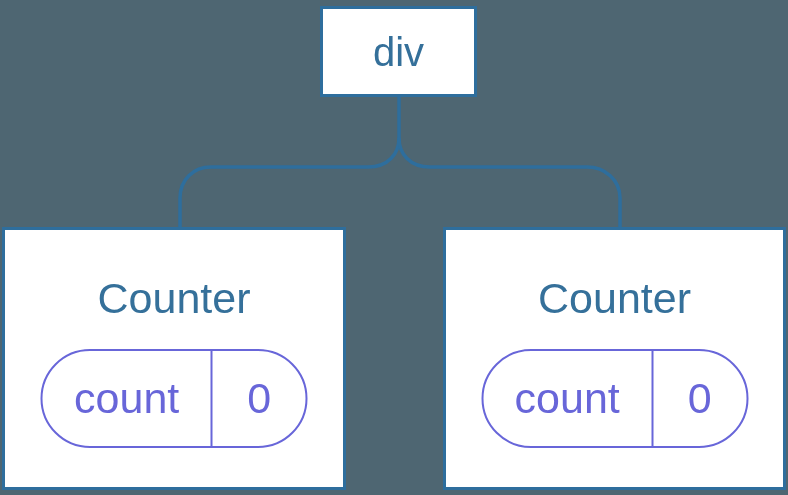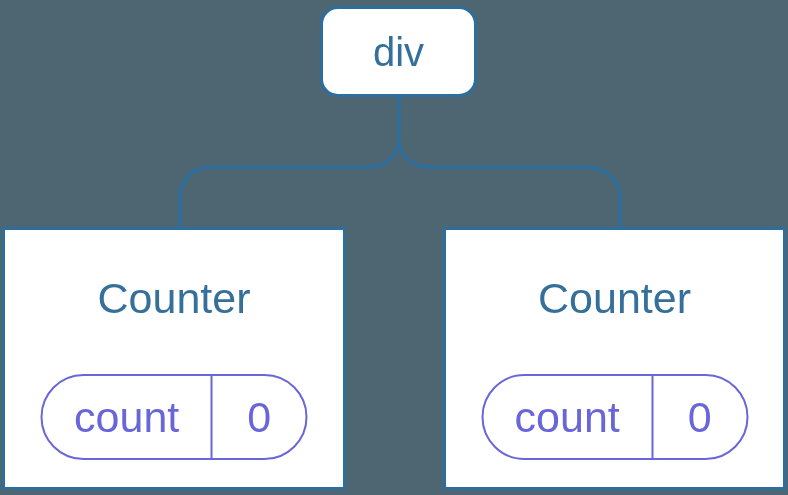--- a/index.html
+++ b/index.html
@@ -25,21 +25,21 @@
   .node {
     position: absolute;
     box-sizing: border-box;
     background: var(--node-fill, #ffffff);
     border: 3px solid var(--node-border, #2e6e9d);
     z-index: 1;
   }
   .root-node {
     left: 320px; top: 6px;
     width: 157px; height: 91px;
-    border-radius: 18px;
+    border-radius: 0;
     display: flex;
     align-items: center;
     justify-content: center;
   }
   .root-label {
     font-size: 40px;
     font-weight: 500;
     color: var(--node-text, #35709a);
     line-height: 1;
   }
@@ -57,31 +57,30 @@
     font-size: 43px;
     font-weight: 500;
     line-height: 48px;
     color: var(--node-text, #35709a);
   }
   .state-pill {
     position: absolute;
     top: 119px;
     left: 50%;
     transform: translateX(-50%);
-    width: 267px; height: 86px;
+    width: 267px; height: 99px;
     box-sizing: border-box;
     border: 2px solid var(--accent, #6866d9);
     border-radius: 60px;
     overflow: hidden;
     display: flex;
     align-items: stretch;
     color: var(--accent, #6866d9);
     font-size: 43px;
     background: var(--node-fill, #ffffff);
-    margin-top: 25px;
   }
   .state-key {
     width: 64%;
     display: flex;
     align-items: center;
     justify-content: center;
   }
   .state-divider {
     width: 2px;
     background: var(--accent, #6866d9);

